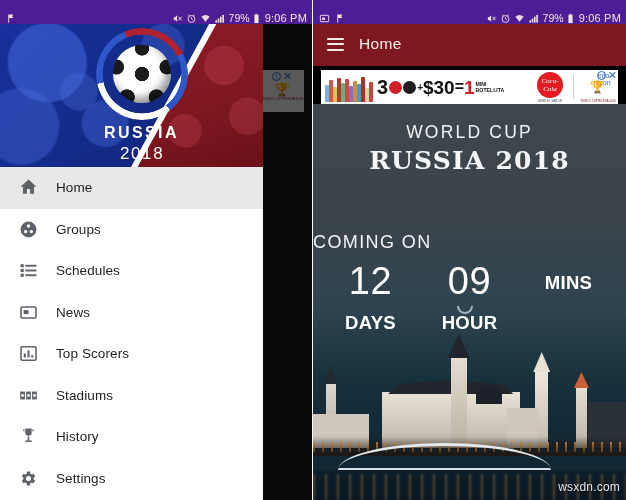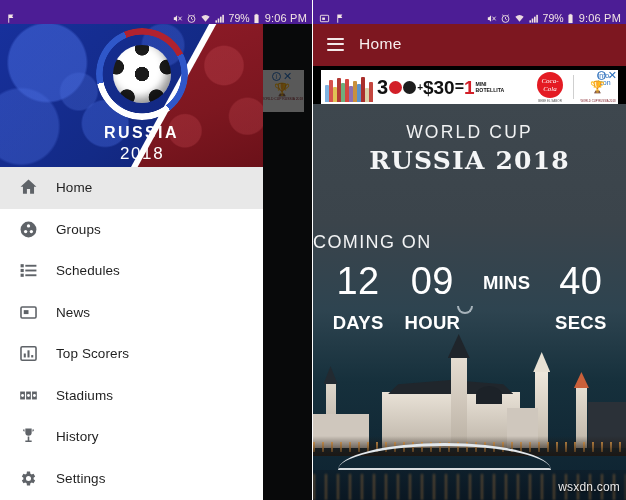--- a/index.html
+++ b/index.html
@@ -440,24 +440,20 @@
           <div class="cd-num">12</div>
           <div class="cd-lbl">DAYS</div>
         </div>
         <div class="cd-col">
           <div class="cd-num">09</div>
           <div class="cd-lbl">HOUR</div>
         </div>
         <div class="cd-col">
           <div class="cd-lbl">MINS</div>
         </div>
-        <div class="cd-col">
-          <div class="cd-num">40</div>
-          <div class="cd-lbl">SECS</div>
-        </div>
       </div>
     </div>
 
     <div class="adbanner">
       <div class="ad-bottles">
         <i style="height:17px;background:#7fb2e0"></i>
           <i style="height:22px;background:#d6534e"></i>
         <i style="height:15px;background:#e0c255"></i>
           <i style="height:24px;background:#b23a35"></i>
         <i style="height:19px;background:#6fae7c"></i>

